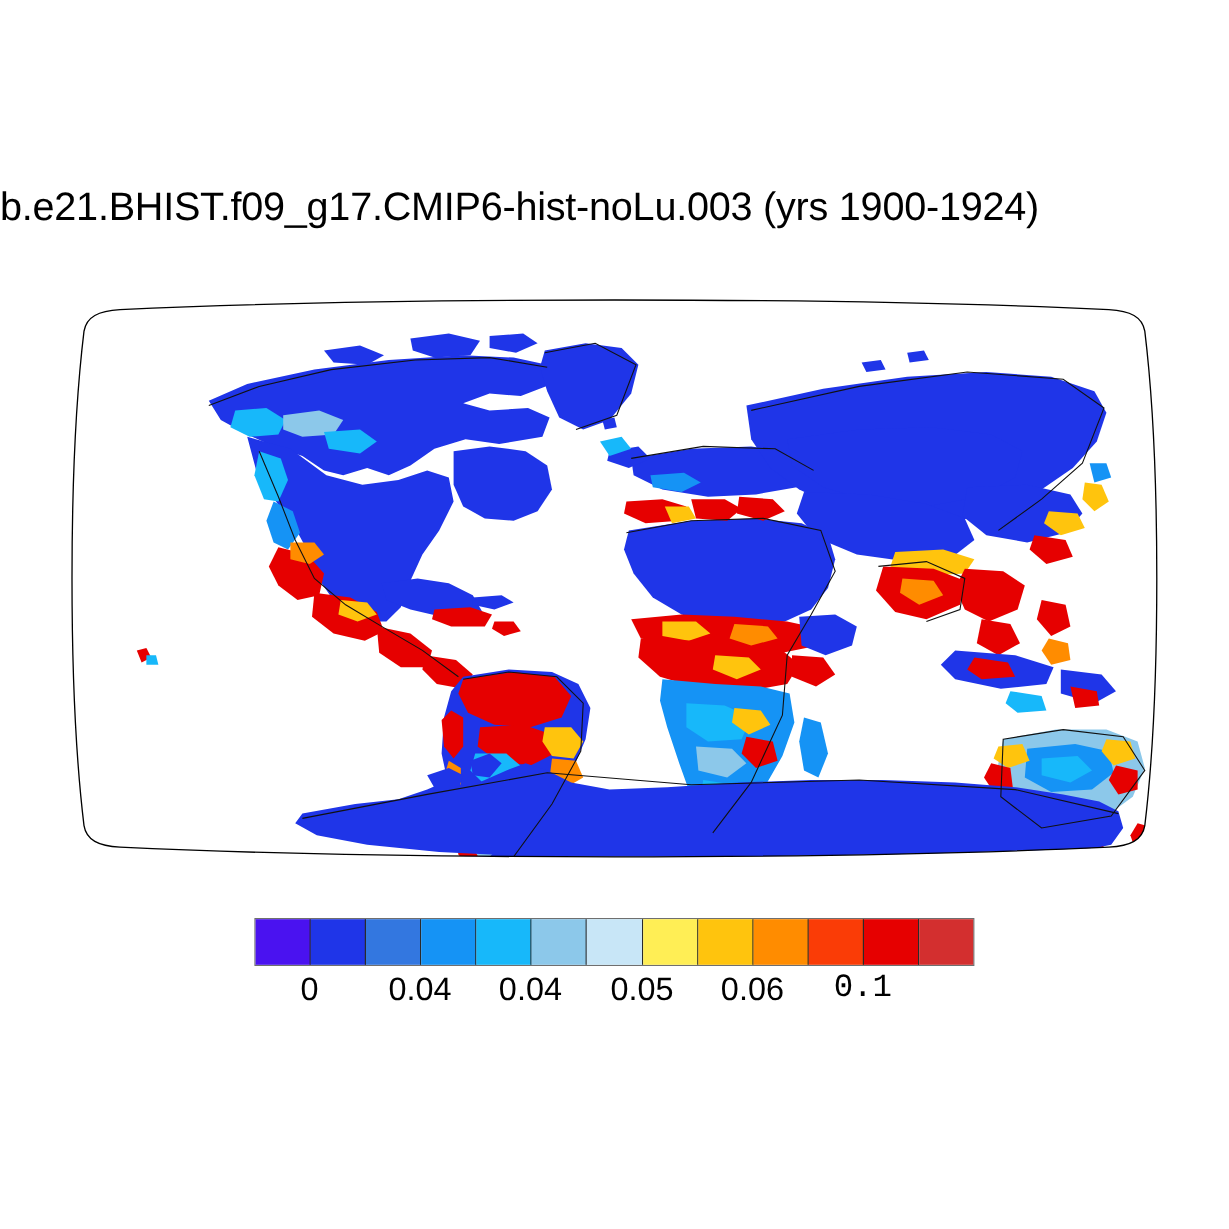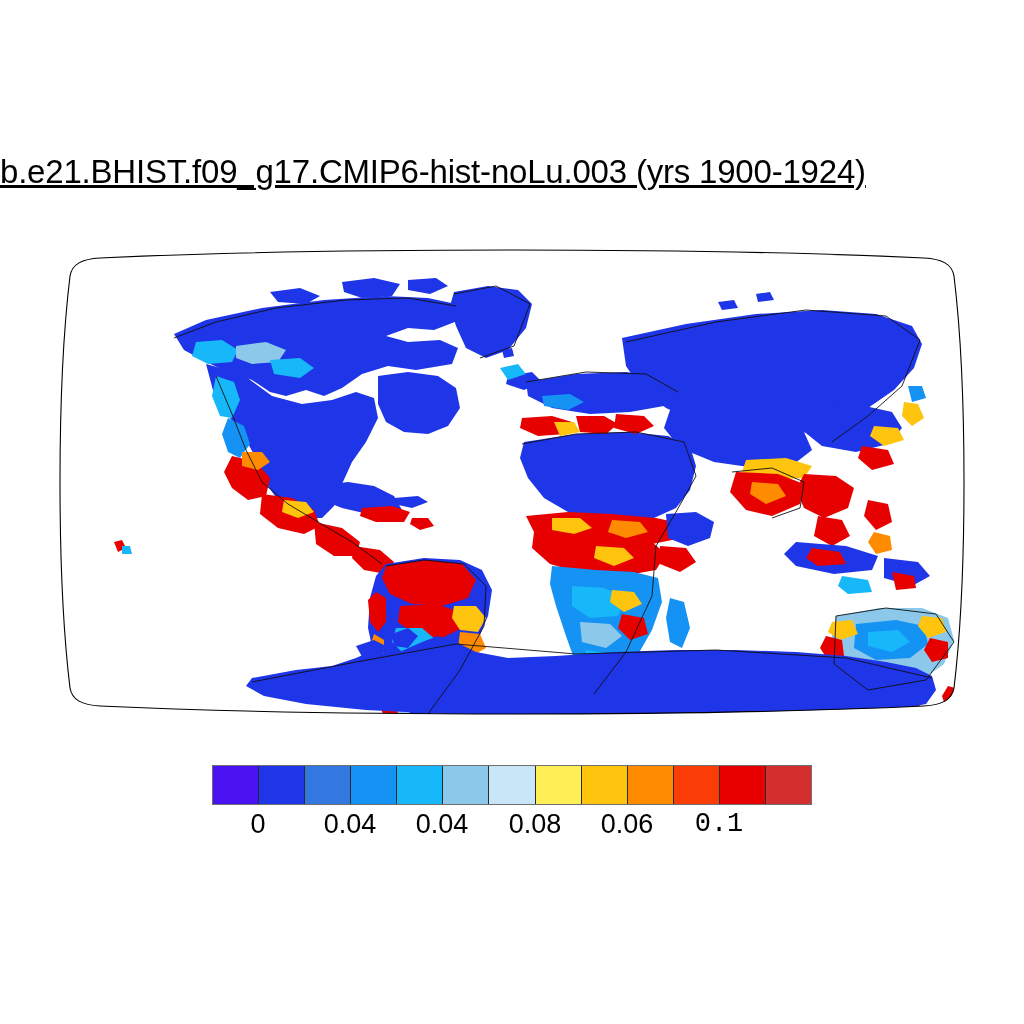--- a/index.html
+++ b/index.html
@@ -3,21 +3,21 @@
 <meta charset="utf-8">
 <title>RETRANSN_TO_NPOOL MAM map</title>
 <style>
   html,body{margin:0;padding:0;background:#ffffff;}
   body{width:1024px;height:1024px;position:relative;overflow:hidden;
        font-family:"Liberation Sans","DejaVu Sans",sans-serif;color:#000;}
   .fig{position:absolute;left:0;top:0;width:1024px;height:1024px;background:#fff;}
 
   #main-title{
     position:absolute;left:0;top:152px;width:812px;text-align:right;
-    font-size:33px;line-height:40px;letter-spacing:-0.2px;white-space:nowrap;color:#000;text-decoration:underline;
+    font-size:33px;line-height:40px;letter-spacing:-0.2px;white-space:nowrap;color:#000;
   }
 
   #subtitle-row{position:absolute;left:0;top:210px;width:1024px;height:32px;}
   #var-name{position:absolute;left:143px;top:212px;font-size:27px;line-height:30px;white-space:nowrap;}
   #season-label{position:absolute;left:482px;top:219px;font-size:24px;line-height:28px;white-space:nowrap;}
   #units-label{position:absolute;left:755px;top:215px;font-size:24px;line-height:28px;white-space:nowrap;}
 
   
   #map-area{position:absolute;left:56px;top:246px;width:912px;height:472px;}
   #map-svg{display:block;width:912px;height:472px;}
@@ -279,18 +279,18 @@
         <div class="cell" style="background: rgb(255, 140, 0);"></div>
         <div class="cell" style="background: rgb(250, 60, 6);"></div>
         <div class="cell" style="background: rgb(230, 0, 0);"></div>
         <div class="cell" style="background: rgb(211, 47, 47);"></div>
       </div>
   </div>
   <div id="cb-labels">
       <div class="tick" style="left: 258px;">0</div>
       <div class="tick" style="left: 350px;">0.04</div>
       <div class="tick" style="left: 442px;">0.04</div>
-      <div class="tick" style="left: 535px;">0.08</div>
+      <div class="tick" style="left: 535px;">0.05</div>
       <div class="tick" style="left: 627px;">0.06</div>
       <div class="tick" style="left: 719px; font-family: Liberation Mono, monospace;">0.1</div>
     </div>
 
 </div>
 
 </body></html>

